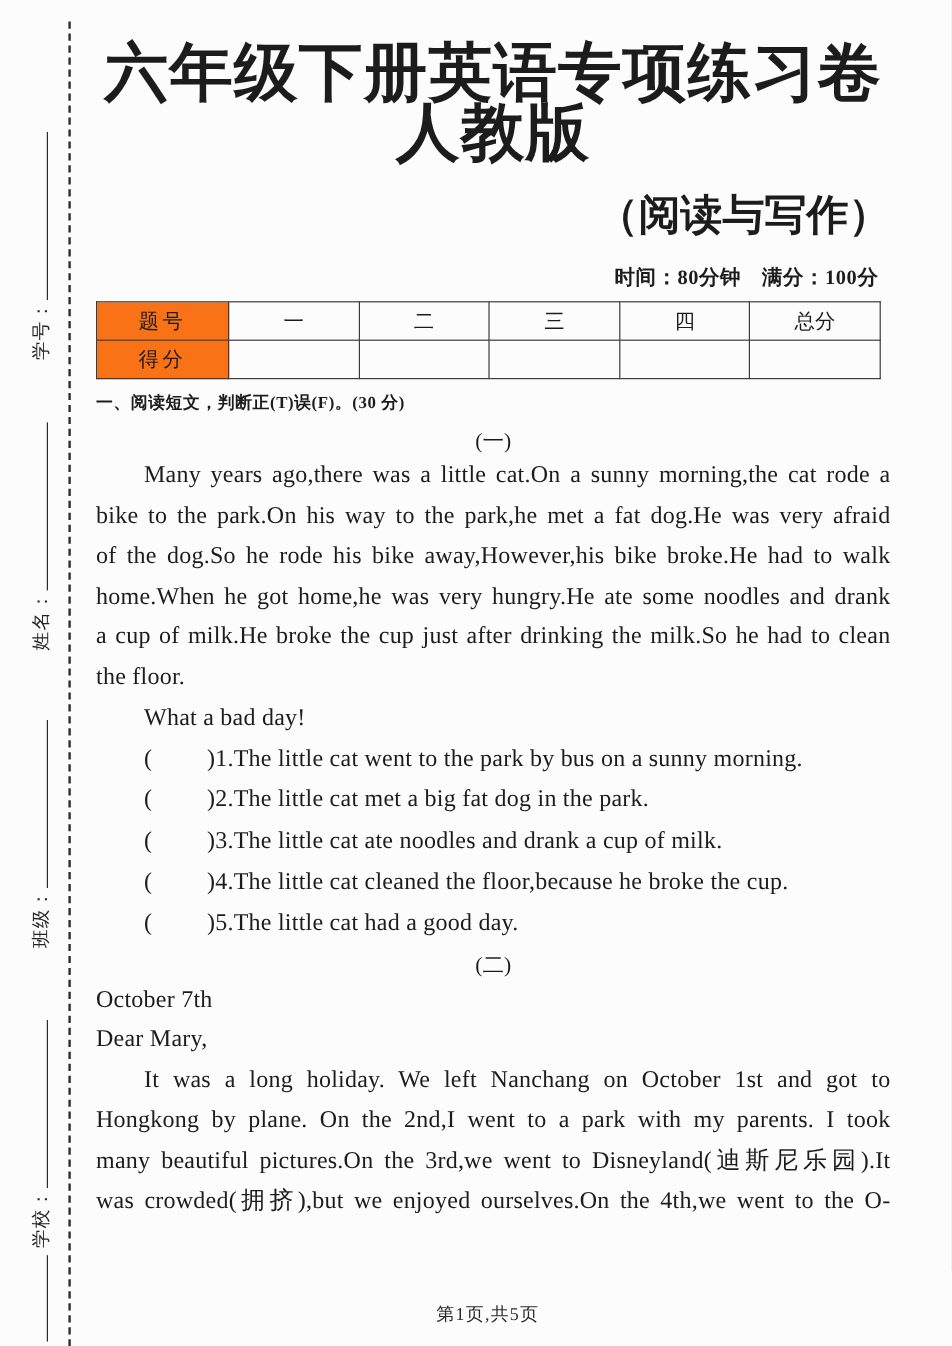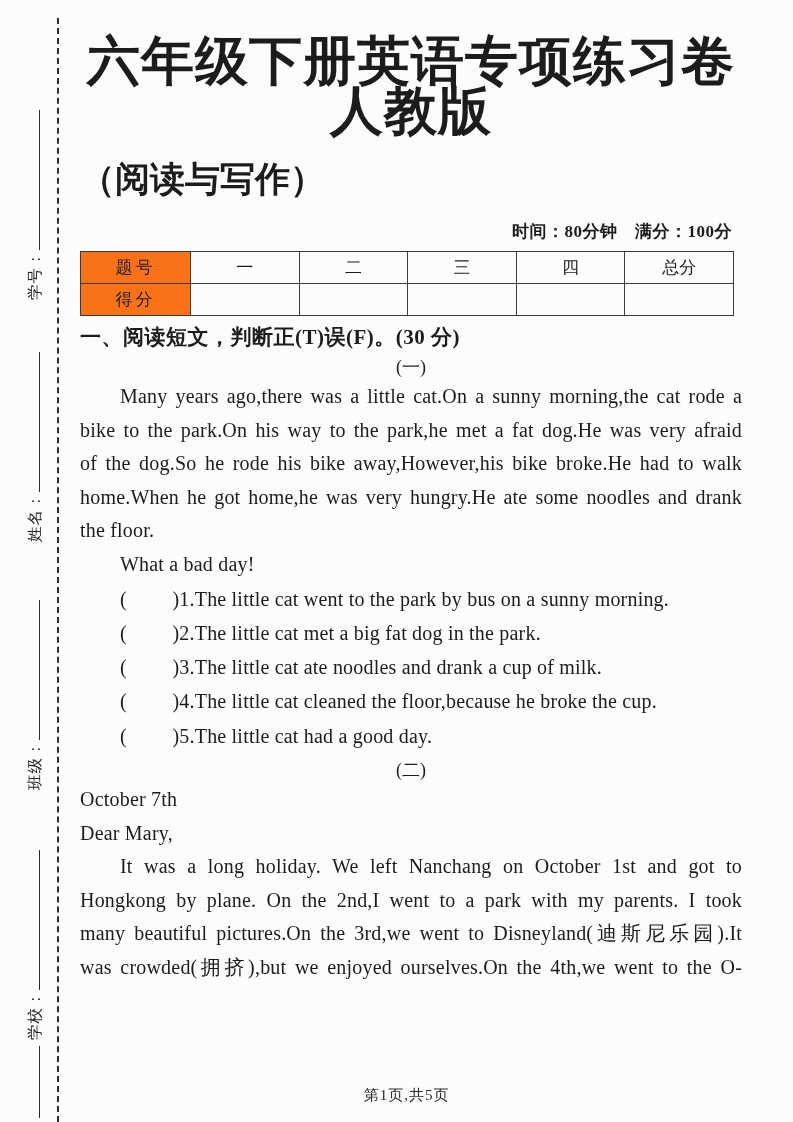--- a/index.html
+++ b/index.html
@@ -49,21 +49,21 @@
     line-height: 50px;
     font-weight: 700;
     text-align: center;
     letter-spacing: 1px;
   }
   .subtitle {
     margin-top: 20px;
     font-size: 35px;
     line-height: 48px;
     font-weight: 700;
-    text-align: left;
+    text-align: right;
   }
   .meta {
     margin-top: 16px;
     font-size: 17px;
     font-weight: 600;
     text-align: right;
     padding-right: 10px;
     letter-spacing: 0.5px;
   }
   table.score {
@@ -76,21 +76,21 @@
     border: 1.7px solid #3c3c3c;
     height: 32px;
     text-align: center;
     vertical-align: middle;
     font-size: 17px;
     padding: 0;
   }
   table.score td.hd { background: #f97316; letter-spacing: 3px; }
   .sec-heading {
     margin-top: 8px;
-    font-size: 21px;
+    font-size: 14px;
     font-weight: 700;
     line-height: 26px;
     letter-spacing: 0.5px;
   }
   .center-label {
     margin-top: 4px;
     text-align: center;
     font-size: 18px;
     line-height: 26px;
   }
@@ -168,20 +168,21 @@
 
     <div class="sec-heading">一、阅读短文，判断正(T)误(F)。(30 分)</div>
 
     <div class="center-label">(一)</div>
 
     <div>
       <div class="jline indent">Many years ago,there was a little cat.On a sunny morning,the cat rode a</div>
       <div class="jline">bike to the park.On his way to the park,he met a fat dog.He was very afraid</div>
       <div class="jline">of the dog.So he rode his bike away,However,his bike broke.He had to walk</div>
       <div class="jline">home.When he got home,he was very hungry.He ate some noodles and drank</div>
+      <div class="jline">a cup of milk.He broke the cup just after drinking the milk.So he had to clean</div>
       <div class="line">the floor.</div>
     </div>
 
     <div class="line indent">What a bad day!</div>
 
     <div>
       <div class="line q indent">(　　 )1.The little cat went to the park by bus on a sunny morning.</div>
       <div class="line q indent">(　　 )2.The little cat met a big fat dog in the park.</div>
       <div class="line q indent">(　　 )3.The little cat ate noodles and drank a cup of milk.</div>
       <div class="line q indent">(　　 )4.The little cat cleaned the floor,because he broke the cup.</div>

